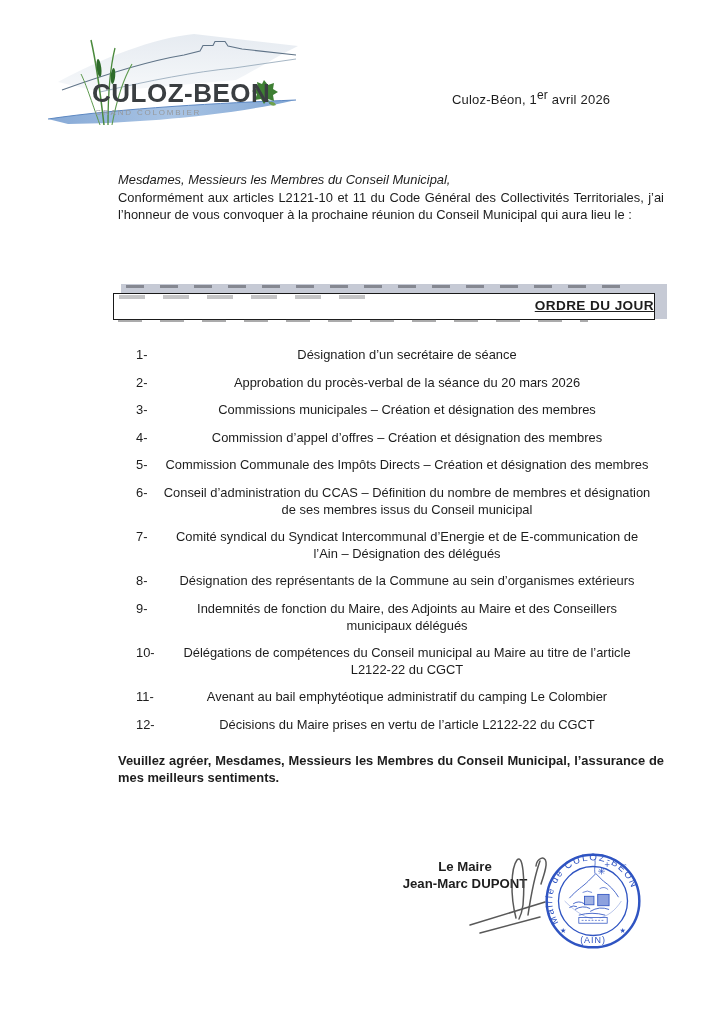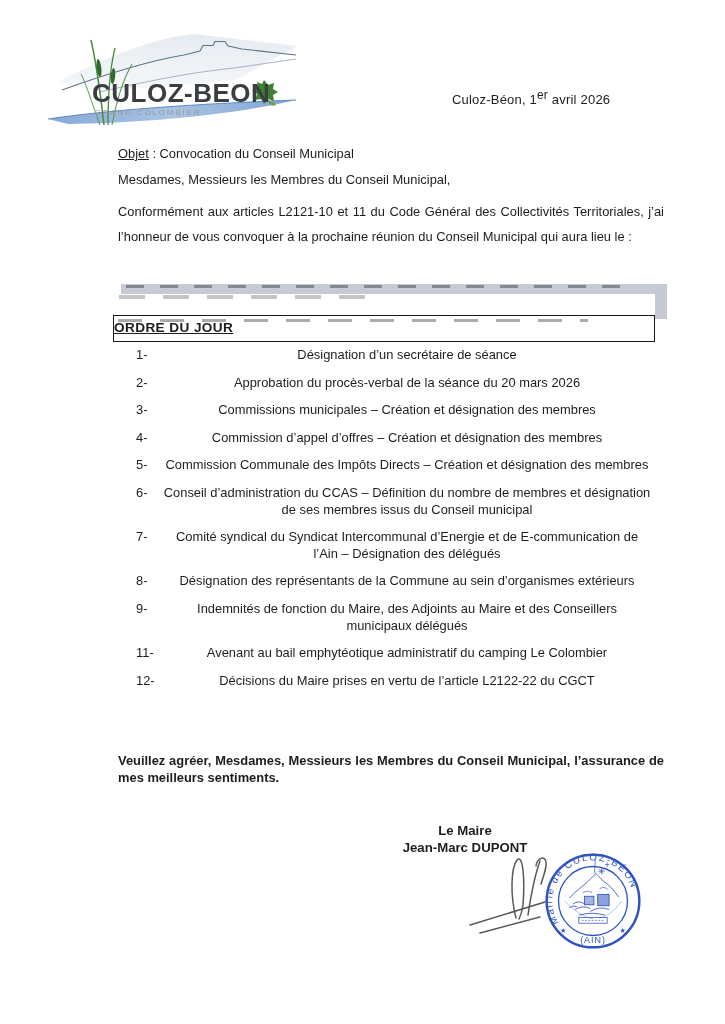--- a/index.html
+++ b/index.html
@@ -9,44 +9,44 @@
   .abs { position:absolute; }
   .u { text-decoration:underline; }
 
   .logo-svg { left:42px; top:28px; width:262px; height:116px; }
   svg text { font-family:"Liberation Sans", sans-serif; }
 
   .dateline { left:452px; top:88px; font-size:13px; letter-spacing:.2px; }
   .dateline sup { font-size:12px; }
 
   .subject { left:118px; top:146px; font-size:12.9px; }
-  .salutation { left:118px; top:172px; font-size:12.9px; }
-  .intro { left:118px; top:199px; width:546px; font-size:12.9px; line-height:25px; text-align:justify; }
+  .salutation { left:118px; top:172px; font-size:12.9px;font-style:italic; }
+  .intro { left:118px; top:189px; width:546px; font-size:12.9px; line-height:17px; text-align:justify; }
 
   .meeting { left:126px; top:243px; width:542px; text-align:center; font-weight:bold; font-size:13.2px; line-height:15.8px; }
 
   .shadow-bar   { left:121px; top:284px; width:546px; height:10px; background:#c6cad5; }
   .shadow-right { left:655px; top:284px; width:12px; height:35px; background:#c6cad5; }
   .noise-top    { left:126px; top:285px; width:500px; height:3px;
                   background:repeating-linear-gradient(90deg, rgba(80,82,90,.55) 0 18px, rgba(80,82,90,0) 18px 34px); }
-  .agenda-box   { left:113px; top:293px; width:542px; height:27px; border:1.6px solid #191919; background:#ffffff; text-align:left;margin-top:22px; }
+  .agenda-box   { left:113px; top:293px; width:542px; height:27px; border:1.6px solid #191919; background:#ffffff; text-align:right; }
   .agenda-box span { font-weight:bold; text-decoration:underline; font-size:13.6px; line-height:24px; letter-spacing:.4px; }
   .noise-inbox  { left:119px; top:295px; width:250px; height:4px; opacity:.5;
                   background:repeating-linear-gradient(90deg, rgba(60,60,64,.6) 0 26px, rgba(60,60,64,0) 26px 44px); }
   .noise-under  { left:118px; top:319px; width:470px; height:3px; opacity:.6;
                   background:repeating-linear-gradient(90deg, rgba(40,40,42,.65) 0 24px, rgba(40,40,42,0) 24px 42px); }
 
   .agenda { left:136px; top:347px; width:522px; list-style:none; }
   .agenda-item { display:flex; margin-bottom:11px; font-size:12.9px; line-height:16.6px; }
   .agenda-item .num { flex:0 0 27px; width:27px; }
   .agenda-item .txt { width:488px;text-align:center; }
 
   .closing { left:118px; top:753px; width:546px; font-size:12.9px; line-height:16.6px; text-align:justify;font-weight:bold; }
 
-  .sigblock { left:360px; top:823px; width:210px; text-align:center; font-weight:bold; font-size:13.2px; line-height:16.5px; }
+  .sigblock { left:360px; top:859px; width:210px; text-align:center; font-weight:bold; font-size:13.2px; line-height:16.5px; }
 
   .signature-svg { left:455px; top:845px; width:110px; height:100px; }
   .stamp-svg { left:541px; top:849px; width:104px; height:104px; }
 </style>
 </head>
 <body>
 
 <div class="page">
 
   <svg class="abs logo-svg" viewBox="0 0 262 116">
@@ -80,21 +80,20 @@
       <path d="M222 52 l4 5 6 -2 -1 6 5 3 -5 3 1 6 -6 -2 -4 5 -3 -5 -6 1 2 -6 -5 -3 6 -3 -1 -6 5 2 Z" fill="#3e7f33"></path>
       <path d="M228 74 q4 -1 6 3 q-4 2 -6 -1 Z" fill="#6fa14e"></path>
       <path d="M224 68 L228 76" stroke="#3e7f33" stroke-width="0.8" fill="none"></path>
     </g>
     <text x="50" y="74" font-size="26" font-weight="bold" letter-spacing="0.5" fill="#3a3e41">CULOZ-BEON</text>
     <text x="53" y="87" font-size="8" letter-spacing="1.8" fill="#96999c">GRAND COLOMBIER</text>
   </svg>
 
   <div class="abs dateline"><span>Culoz-Béon, 1</span><sup>er</sup><span>  avril 2026</span></div>
 
-  <div class="abs subject"><span class="u">Objet</span><span> : </span><span>Convocation du Conseil Municipal</span></div>
 
   <div class="abs salutation">Mesdames, Messieurs les Membres du Conseil Municipal,</div>
 
   <p class="abs intro">Conformément aux articles L2121-10 et 11 du Code Général des Collectivités Territoriales, j’ai l’honneur de vous convoquer à la prochaine réunion du Conseil Municipal qui aura lieu le :</p>
 
 
   <div class="abs shadow-bar"></div>
   <div class="abs shadow-right"></div>
   <div class="abs noise-top"></div>
   <div class="abs agenda-box">
@@ -132,20 +131,24 @@
         <span class="num">7-</span>
         <span class="txt">Comité syndical du Syndicat Intercommunal d’Energie et de E-communication de l’Ain – Désignation des délégués</span>
       </div>
     <div class="agenda-item">
         <span class="num">8-</span>
         <span class="txt">Désignation des représentants de la Commune au sein d’organismes extérieurs</span>
       </div>
     <div class="agenda-item">
         <span class="num">9-</span>
         <span class="txt">Indemnités de fonction du Maire, des Adjoints au Maire et des Conseillers municipaux délégués</span>
+      </div>
+    <div class="agenda-item">
+        <span class="num">10-</span>
+        <span class="txt">Délégations de compétences du Conseil municipal au Maire au titre de l’article L2122-22 du CGCT</span>
       </div>
     <div class="agenda-item">
         <span class="num">11-</span>
         <span class="txt">Avenant au bail emphytéotique administratif du camping Le Colombier</span>
       </div>
     <div class="agenda-item">
         <span class="num">12-</span>
         <span class="txt">Décisions du Maire prises en vertu de l’article L2122-22 du CGCT</span>
       </div>
   </div>

